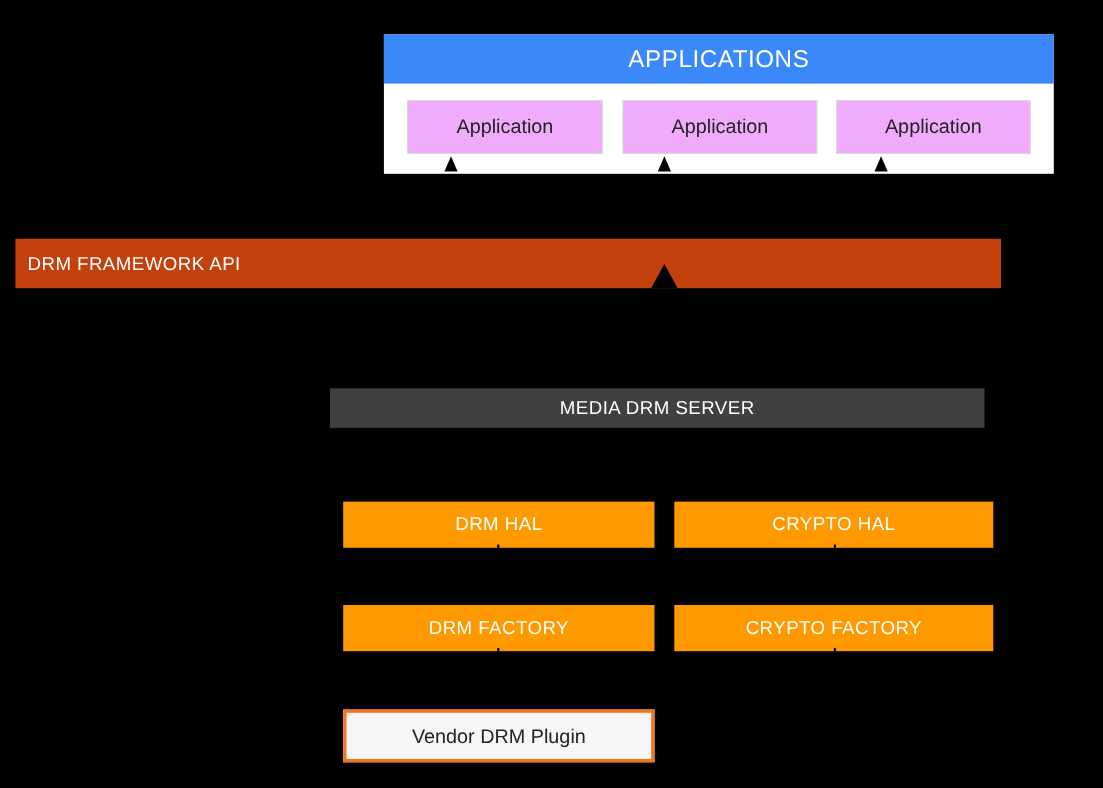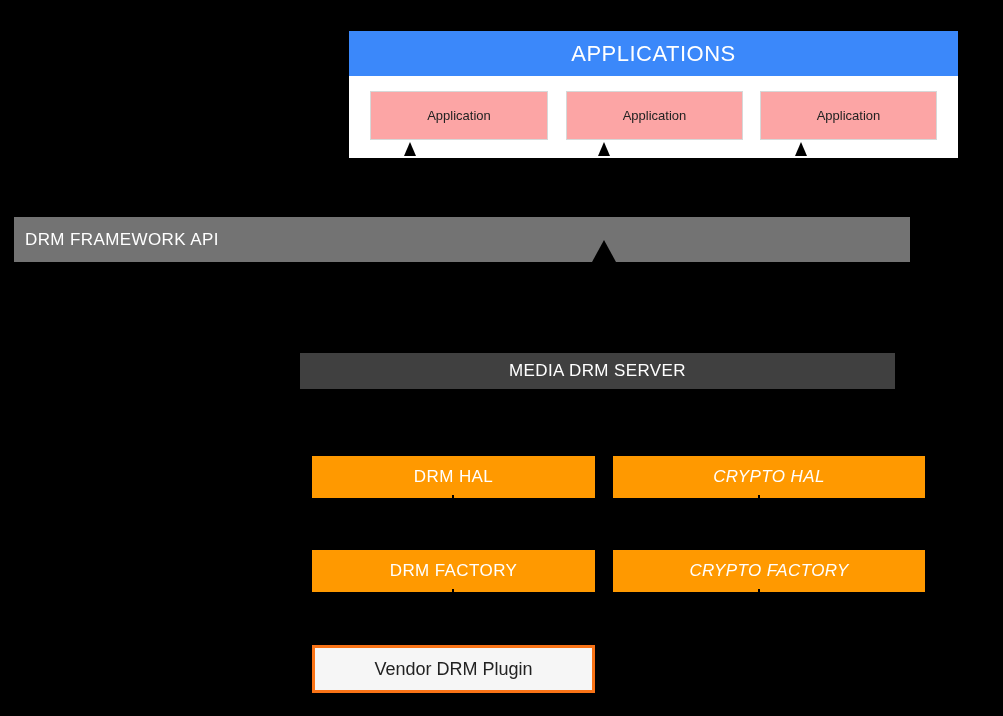--- a/index.html
+++ b/index.html
@@ -40,41 +40,41 @@
     font-size: 22px;
     letter-spacing: 0.5px;
     display: flex;
     align-items: center;
     justify-content: center;
   }
   .app-box {
     position: absolute;
     top: 60px;
     height: 49px;
-    background: #fca5a5;
+    background: #f0abfc;
     border: 1px solid #d6d8d8;
     box-sizing: border-box;
     color: #222222;
-    font-size: 13px;
+    font-size: 18px;
     display: flex;
     align-items: center;
     justify-content: center;
   }
   .app-box.a1 { left: 21px;  width: 178px; }
   .app-box.a2 { left: 217px; width: 177px; }
   .app-box.a3 { left: 411px; width: 177px; }
 
   
   .framework-bar {
     position: absolute;
     left: 14px;
     top: 217px;
     width: 896px;
     height: 45px;
-    background: #737373;
+    background: #c2410c;
     color: #ffffff;
     font-size: 17px;
     letter-spacing: 0.4px;
     display: flex;
     align-items: center;
     padding-left: 11px;
     box-sizing: border-box;
   }
 
   
@@ -108,21 +108,21 @@
     letter-spacing: 0.4px;
     text-align: center;
   }
   .rowbox.plain {
     background: #f6f6f6;
     border: 3px solid #f97316;
     color: #222222;
     font-size: 18px;
   }
   .col-left  { left: 312px; width: 283px; }
-  .col-right { left: 613px; width: 312px; font-style: italic; }
+  .col-right { left: 613px; width: 290px; }
   .row-hal     { top: 456px; height: 42px; }
   .row-factory { top: 550px; height: 42px; }
   .row-plugin  { top: 645px; height: 48px; }
 
   
   .arrow {
     position: absolute;
     width: 0;
     height: 0;
   }

